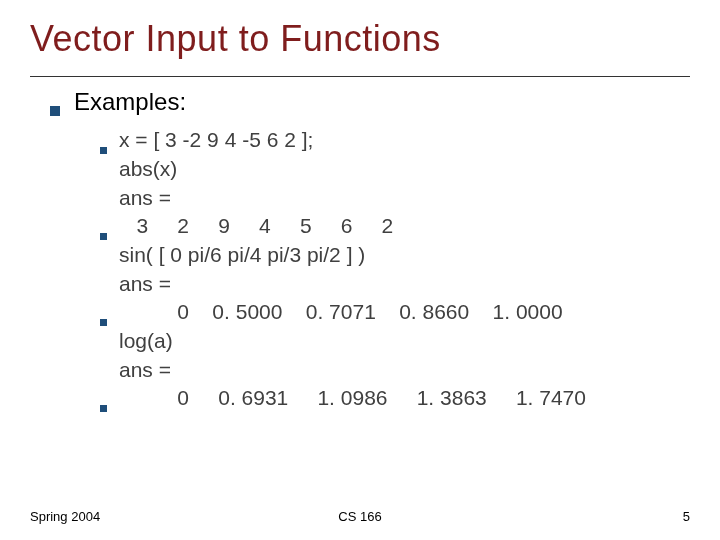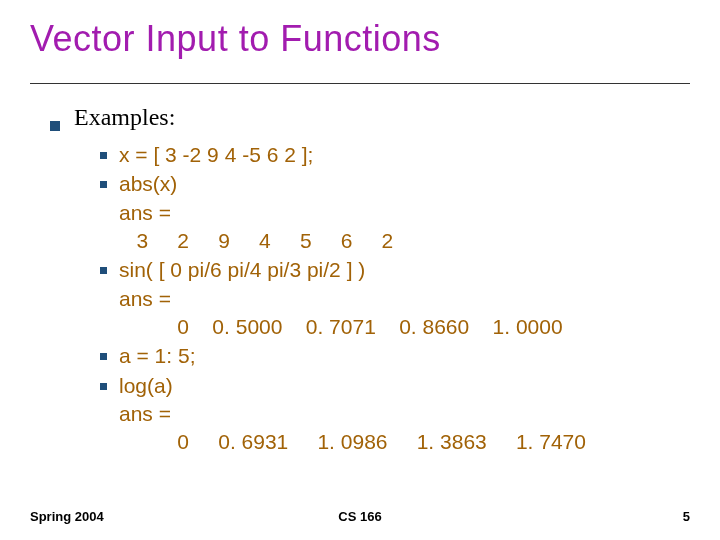--- a/index.html
+++ b/index.html
@@ -6,55 +6,54 @@
     body {
       width: 720px;
       height: 540px;
       background: #fff;
       font-family: Verdana, Geneva, sans-serif;
       position: relative;
       padding: 18px 30px 0 30px;
     }
     .title {
       font-size: 36px;
-      color: #a21caf;
+      color: #7f1d1d;
       font-weight: normal;
       letter-spacing: 0.5px;
-      padding-bottom: 23px;
+      padding-bottom: 16px;
       border-bottom: 1.5px solid #333;
-      margin-bottom: 20px;
+      margin-bottom: 11px;
     }
     .level1 {
       display: flex;
       align-items: baseline;
       margin-left: 20px;
       margin-bottom: 10px;
-      font-family: Liberation Serif, serif;
     }
     .bullet {
       width: 10px;
       height: 10px;
       background: #1f4e7a;
       margin-right: 14px;
       flex-shrink: 0;
       position: relative;
       top: 6px;
     }
     .level1-text {
       font-size: 24px;
       color: #000;
     }
     .sublist {
       margin-left: 70px;
     }
     .subitem {
       display: flex;
-      align-items: flex-start;
+      align-items: flex-end;
       font-size: 21px;
-      color: #a16207;
+      color: #404040;
       line-height: 1.35;
       margin-bottom: 1px;
     }
     .subbullet {
       width: 7px;
       height: 7px;
       background: #1f4e7a;
       margin-right: 12px;
       margin-top: 11px;
       flex-shrink: 0;
@@ -62,21 +61,20 @@
     .subtext { flex: 1; white-space: pre; }
     .footer {
       position: absolute;
       bottom: 16px;
       left: 30px;
       right: 30px;
       display: flex;
       justify-content: space-between;
       font-size: 13px;
       color: #000;
-      font-weight: bold;
     }
     .footer-center {
       position: absolute;
       left: 50%;
       transform: translateX(-50%);
     }
   </style>
 </head>
 <body>
 
@@ -99,24 +97,20 @@
    3     2     9     4     5     6     2</span>
   </div>
   <div class="subitem">
     <span class="subbullet"></span>
     <span class="subtext">sin( [ 0 pi/6 pi/4 pi/3 pi/2 ] )
 ans =
           0    0. 5000    0. 7071    0. 8660    1. 0000</span>
   </div>
   <div class="subitem">
     <span class="subbullet"></span>
-    <span class="subtext">a = 1: 5;</span>
-  </div>
-  <div class="subitem">
-    <span class="subbullet"></span>
     <span class="subtext">log(a)
 ans =
           0     0. 6931     1. 0986     1. 3863     1. 7470</span>
   </div>
 </div>
 
 <div class="footer">
   <span>Spring 2004</span>
   <span class="footer-center">CS 166</span>
   <span>5</span>

